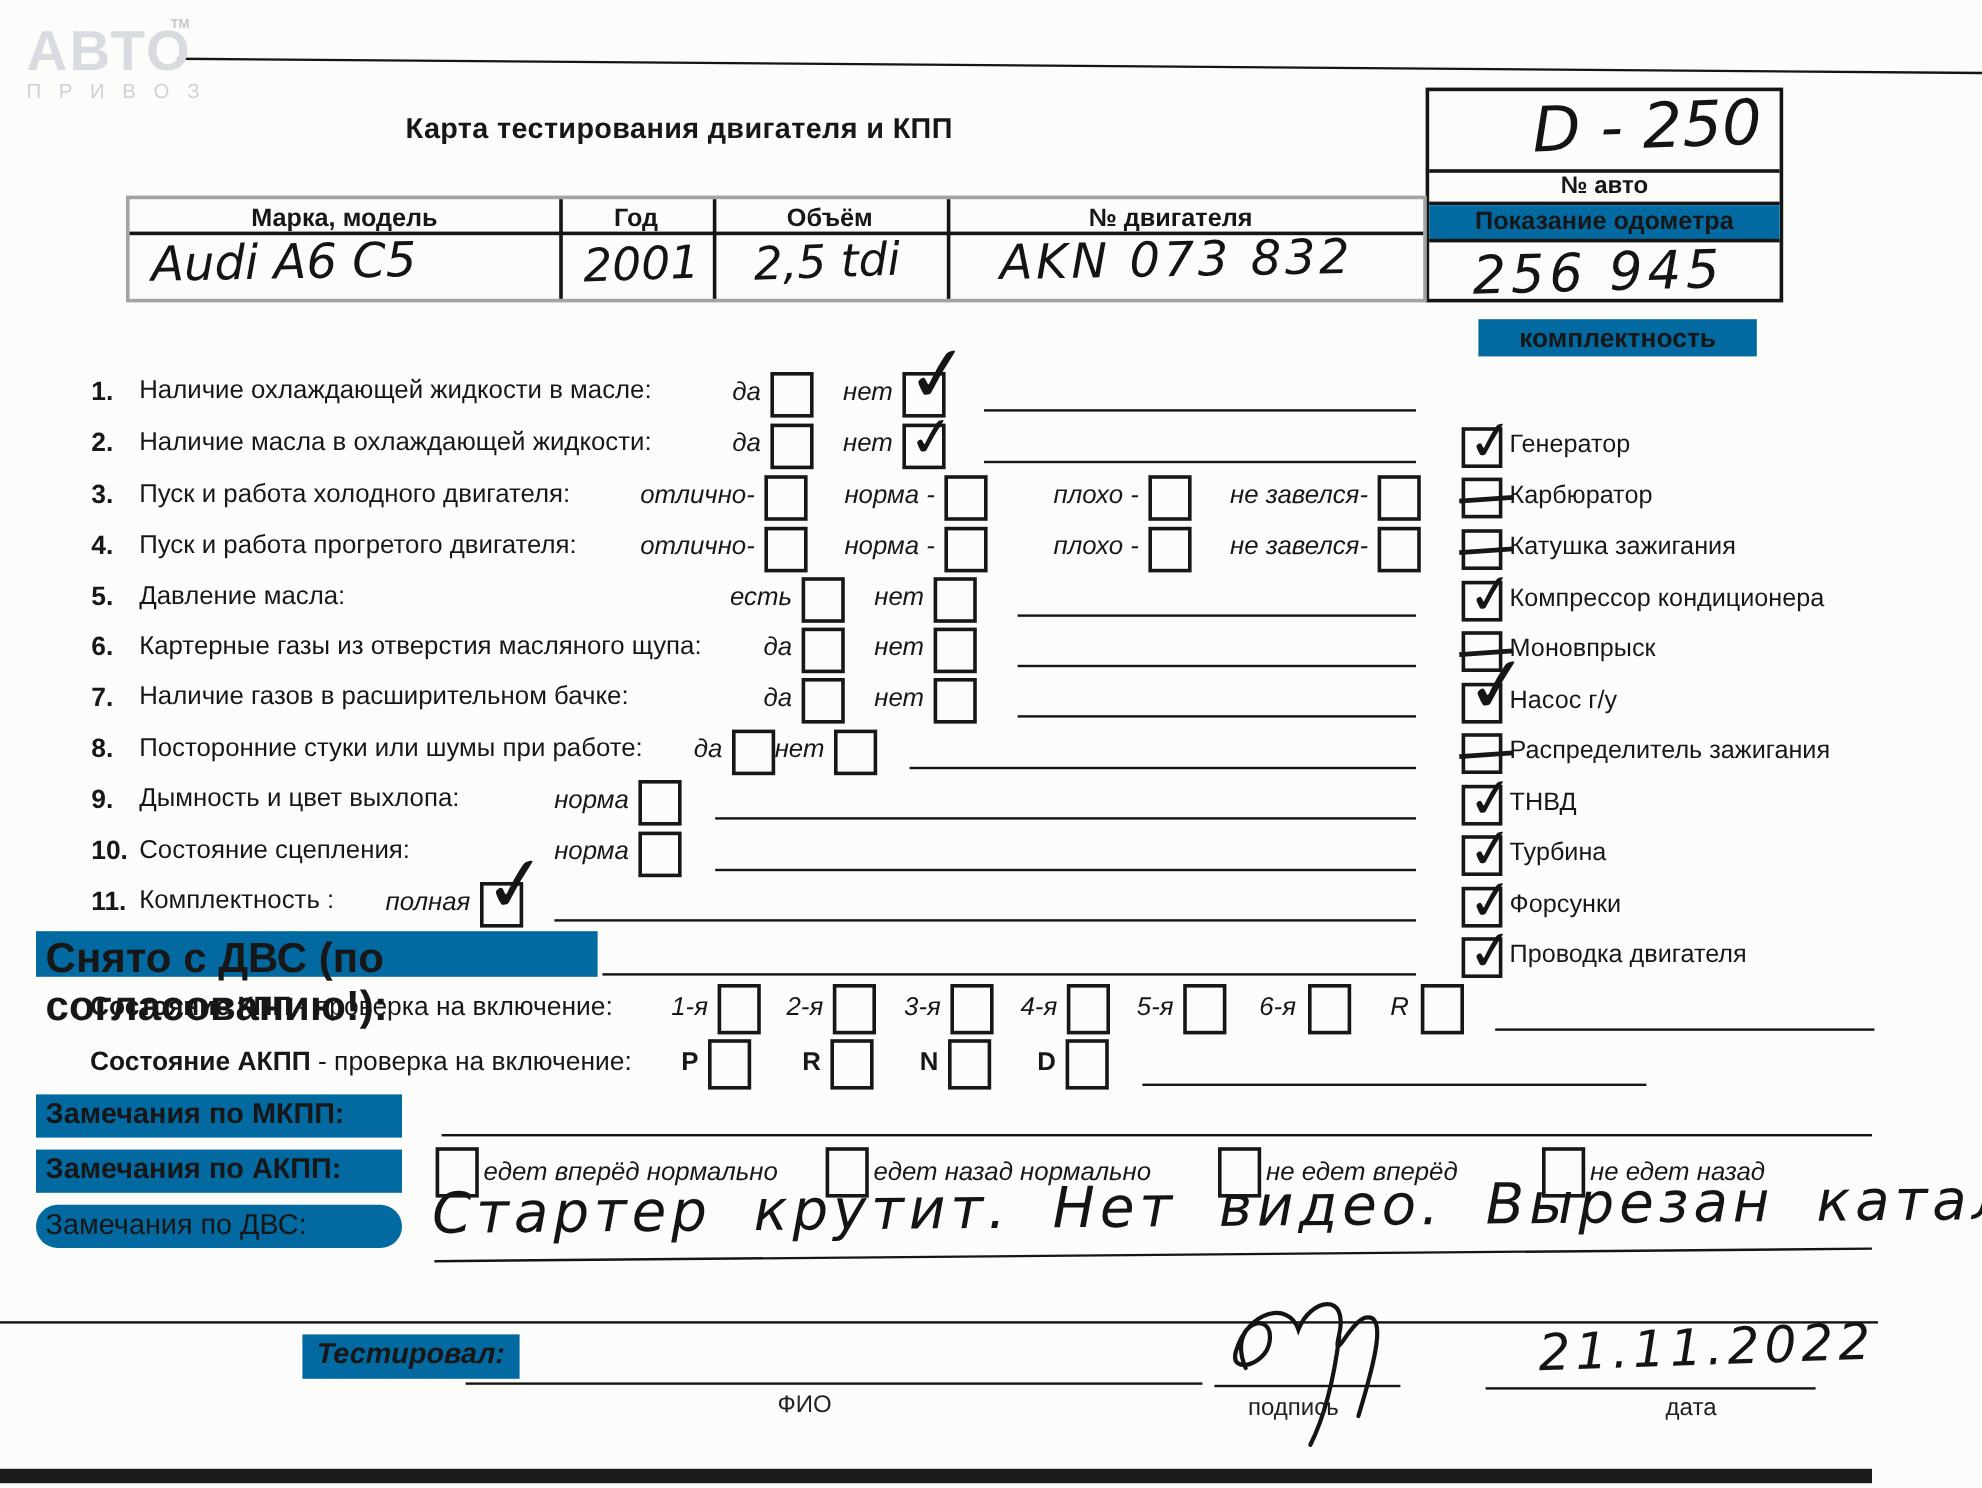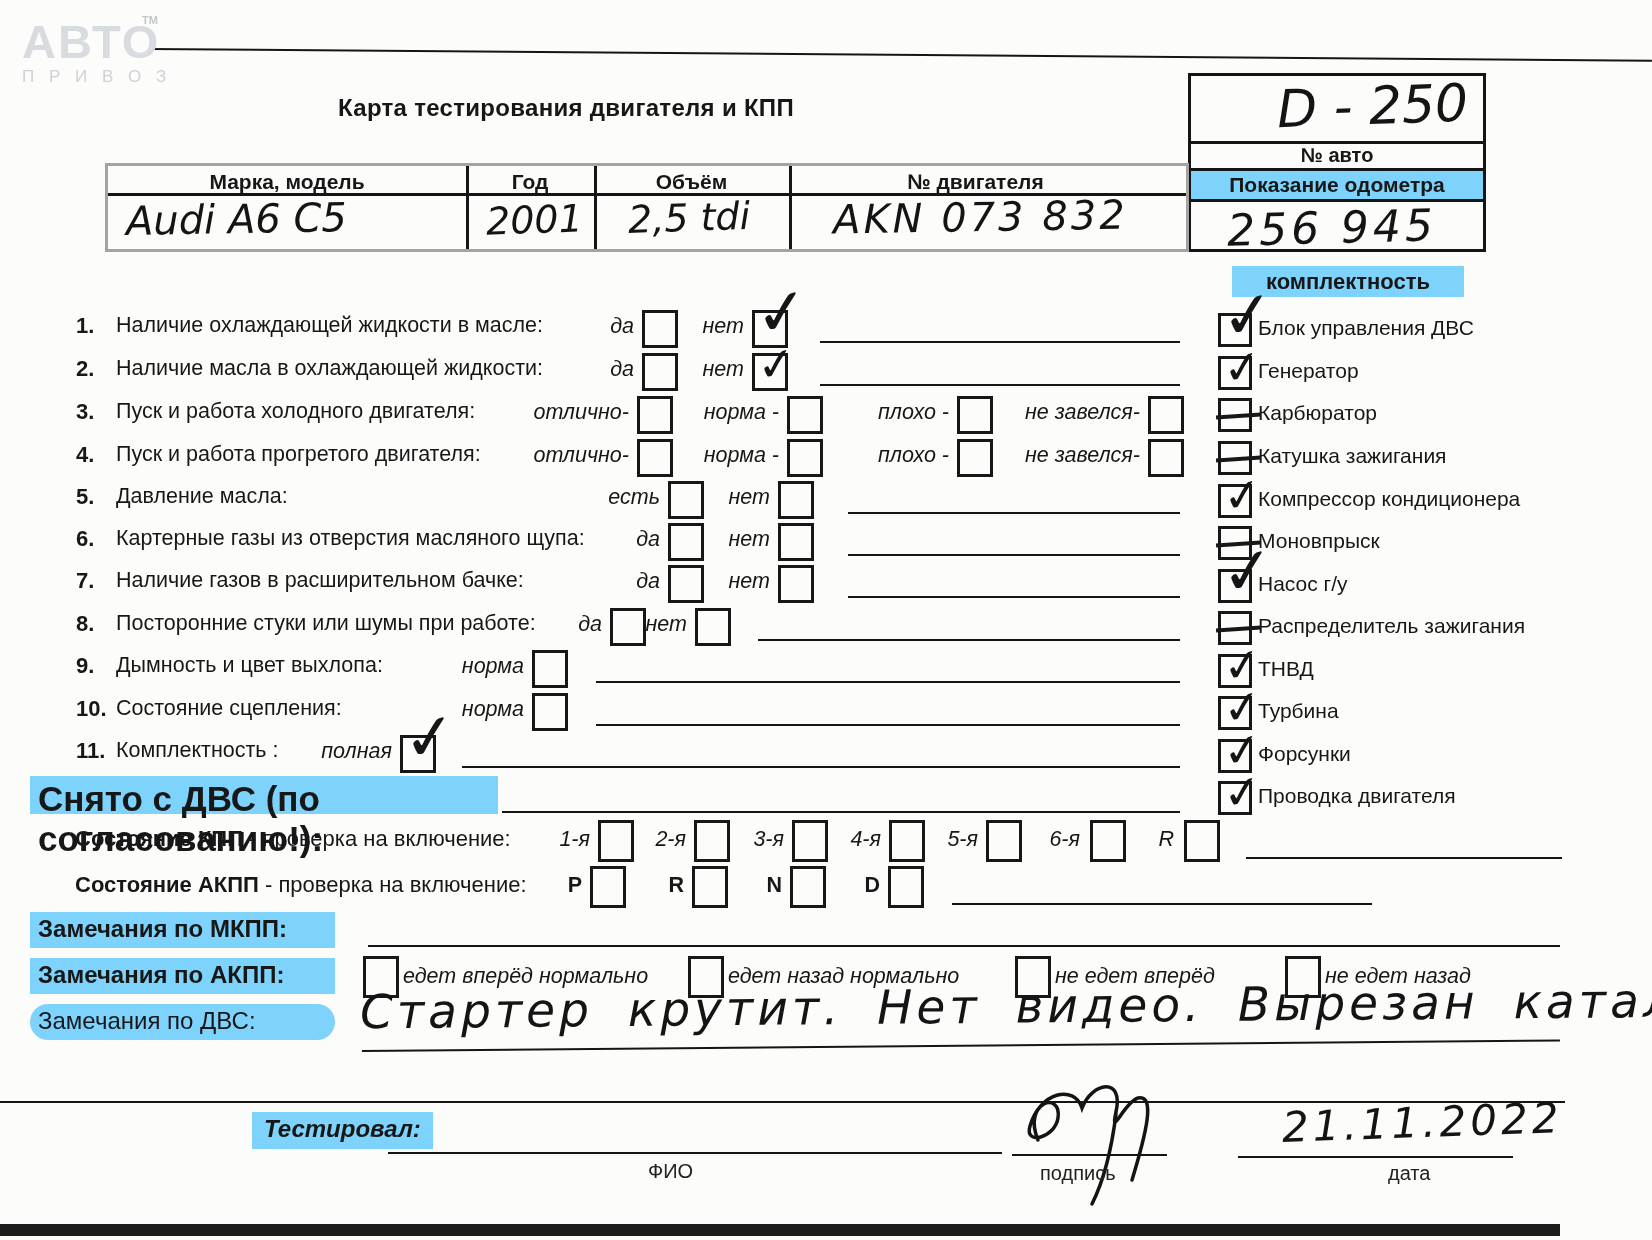--- a/index.html
+++ b/index.html
@@ -7,21 +7,21 @@
        font-family:"Liberation Sans","DejaVu Sans",sans-serif;color:#171717;}
   #page{position:relative;width:1652px;height:1240px;background:#fcfcfa;overflow:hidden;}
   .abs{position:absolute;}
   .row{position:absolute;left:0;width:1652px;height:44px;}
   .num{position:absolute;left:76px;top:3px;font-weight:bold;font-size:22px;}
   .itm{position:absolute;left:116px;top:3px;font-size:21.5px;}
   .optl{position:absolute;top:4px;font-style:italic;font-size:21.5px;text-align:right;white-space:nowrap;}
   .box{position:absolute;top:0;width:30px;height:32px;border:3px solid #171717;background:transparent;}
   .b38{height:36px;}
   .ln{position:absolute;border-top:2.5px solid #151515;}
-  .hl{background:#7dd3fc;}
+  .hl{background:#0369a1;}
   .hw{position:absolute;font-style:italic;color:#141414;white-space:nowrap;
       font-family:"DejaVu Sans",cursive;}
   .mark-check::after{content:"✓";position:absolute;left:2px;top:-15px;font-size:46px;line-height:1;
       color:#151515;transform:rotate(-6deg);}
   .big.mark-check::after{font-size:64px;top:-33px;left:0;}
   .mark-dash::after{content:"";position:absolute;left:-5px;width:45px;top:13px;
       border-top:4px solid #171717;transform:rotate(-4deg);}
   .thead{position:absolute;font-weight:bold;font-size:21px;text-align:center;top:4px;}
   .eq-label{position:absolute;left:40px;top:3px;font-size:21px;white-space:nowrap;}
   .eq-box{position:absolute;left:0;top:0;width:28px;height:28px;border:3px solid #171717;}
@@ -62,24 +62,20 @@
     <div class="thead" style="left:486px;width:195px;">Объём</div>
     <div class="thead" style="left:669px;width:397px;">№ двигателя</div>
     <div class="hw" style="left:18px;top:30px;font-size:40px;transform:rotate(-1deg);">Audi A6 C5</div>
     <div class="hw" style="left:378px;top:32px;font-size:38px;transform:rotate(-2deg);">2001</div>
     <div class="hw" style="left:520px;top:30px;font-size:38px;transform:rotate(-2deg);">2,5 tdi</div>
     <div class="hw" style="left:725px;top:28px;font-size:40px;letter-spacing:3px;transform:rotate(-1deg);">AKN 073 832</div>
   </div>
 
   <div class="abs hl" style="left:1232px;top:266px;width:232px;height:28px;text-align:center;font-weight:bold;font-size:22px;padding-top:3px;">комплектность</div>
 
-  <div class="row" style="top:313px;left:1218px;width:434px;">
-    <span class="eq-box big mark-check"></span>
-    <span class="eq-label">Блок управления ДВС</span>
-  </div>
   <div class="row" style="top:356px;left:1218px;width:434px;">
     <span class="eq-box mark-check"></span>
     <span class="eq-label">Генератор</span>
   </div>
   <div class="row" style="top:398px;left:1218px;width:434px;">
     <span class="eq-box mark-dash"></span>
     <span class="eq-label">Карбюратор</span>
   </div>
   <div class="row" style="top:441px;left:1218px;width:434px;">
     <span class="eq-box mark-dash"></span>

